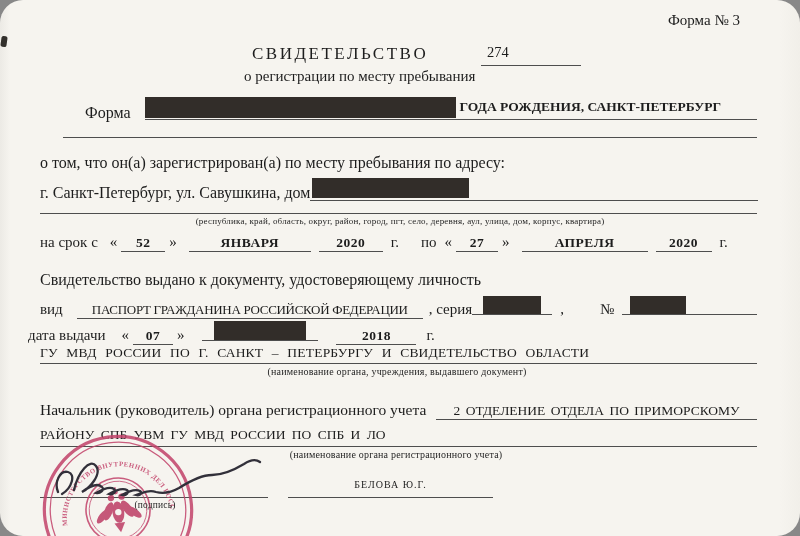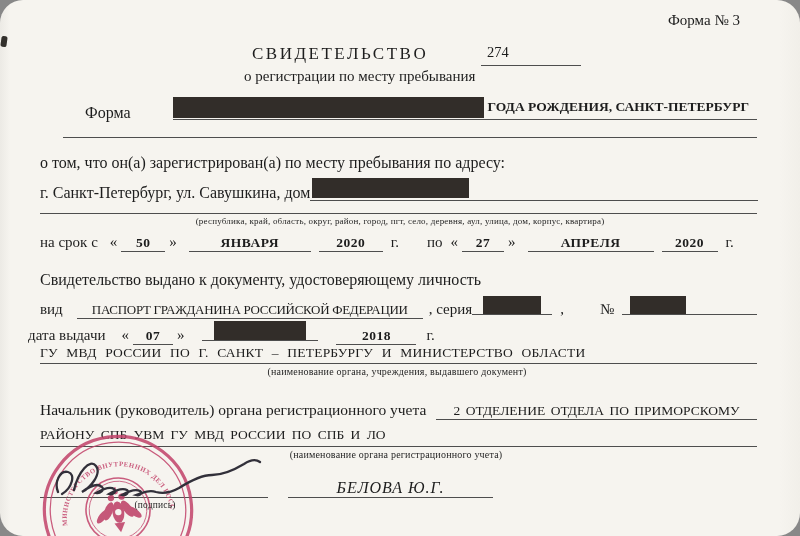--- a/index.html
+++ b/index.html
@@ -33,47 +33,47 @@
   <div class="speck"></div>
 
   <div class="abs fs15" style="left:668px;top:12px;">Форма № 3</div>
 
   <div class="abs" style="left:252px;top:44px;font-size:17px;letter-spacing:2.5px;">СВИДЕТЕЛЬСТВО</div>
   <div class="abs slot" style="left:481px;top:44px;width:94px;height:21px;text-align:left;padding-left:6px;font-size:14.5px;">274</div>
   <div class="abs fs15" style="left:244px;top:68px;">о регистрации по месту пребывания</div>
 
   <div class="row" style="left:85px;top:95px;right:43px;">
     <span class="fs16" style="margin-right:14px;">Форма</span>
-    <span style="flex:1;display:flex;align-items:center;height:24px;border-bottom:1px solid #4e4e4e;margin-left:28px;">
+    <span style="flex:1;display:flex;align-items:center;height:24px;border-bottom:1px solid #4e4e4e;">
       <span class="redact" style="width:311px;height:21px;"></span>
       <span class="b" style="font-size:13.5px;margin-left:4px;">ГОДА РОЖДЕНИЯ, САНКТ-ПЕТЕРБУРГ</span>
     </span>
   </div>
   <div class="hline" style="left:63px;top:137px;width:694px;"></div>
 
   <div class="abs fs16" style="left:40px;top:154px;">о том, что он(а) зарегистрирован(а) по месту пребывания по адресу:</div>
 
   <div class="row" style="left:40px;top:176px;right:42px;">
     <span class="fs16">г. Санкт-Петербург, ул. Савушкина, дом</span>
     <span style="flex:1;display:flex;align-items:center;height:24px;border-bottom:1px solid #4e4e4e;">
       <span class="redact" style="width:157px;height:20px;margin-left:2px;"></span>
     </span>
   </div>
   <div class="hline" style="left:40px;top:213px;width:717px;"></div>
   <div class="cap" style="left:184px;top:216px;width:432px;font-size:9px;">(республика, край, область, округ, район, город, пгт, село, деревня, аул, улица, дом, корпус, квартира)</div>
 
   <div class="row" style="left:40px;top:234px;">
     <span class="fs15" style="margin-right:8px;">на срок с</span>
     <span class="quote">«</span>
-    <span class="slot val" style="width:44px;">50</span>
+    <span class="slot val" style="width:44px;">52</span>
     <span class="quote">»</span>
     <span class="slot val" style="width:122px;margin-left:8px;margin-right:8px;">ЯНВАРЯ</span>
     <span class="slot val" style="width:64px;margin-right:8px;">2020</span>
     <span class="fs15">г.</span>
-    <span class="fs15" style="margin-left:28px;margin-right:4px;">по</span>
+    <span class="fs15" style="margin-left:22px;margin-right:4px;">по</span>
     <span class="quote">«</span>
     <span class="slot val" style="width:42px;">27</span>
     <span class="quote">»</span>
     <span class="slot val" style="width:126px;margin-left:8px;margin-right:8px;">АПРЕЛЯ</span>
     <span class="slot val" style="width:56px;margin-right:8px;">2020</span>
     <span class="fs15">г.</span>
   </div>
 
   <div class="abs fs16" style="left:40px;top:271px;">Свидетельство выдано к документу, удостоверяющему личность</div>
 
@@ -96,21 +96,21 @@
     <span class="quote">«</span>
     <span class="slot val" style="width:40px;">07</span>
     <span class="quote">»</span>
     <span class="boxslot" style="width:116px;justify-content:center;margin-left:14px;">
       <span class="redact" style="width:92px;height:19px;"></span>
     </span>
     <span class="slot val" style="width:80px;margin-left:18px;">2018</span>
     <span class="fs15" style="margin-left:10px;">г.</span>
   </div>
 
-  <div class="abs" style="left:40px;top:345px;font-size:13.5px;word-spacing:5px;letter-spacing:0.2px;">ГУ МВД РОССИИ ПО Г. САНКТ – ПЕТЕРБУРГУ И МИНИСТЕРСТВО ОБЛАСТИ</div>
+  <div class="abs" style="left:40px;top:345px;font-size:13.5px;word-spacing:5px;letter-spacing:0.2px;">ГУ МВД РОССИИ ПО Г. САНКТ – ПЕТЕРБУРГУ И СВИДЕТЕЛЬСТВО ОБЛАСТИ</div>
   <div class="hline" style="left:40px;top:363px;width:717px;"></div>
   <div class="cap" style="left:197px;top:366px;width:400px;font-size:10px;">(наименование органа, учреждения, выдавшего документ)</div>
 
   <div class="row" style="left:40px;top:401px;right:43px;">
     <span class="fs15" style="font-size:15.5px;margin-right:10px;">Начальник (руководитель) органа регистрационного учета</span>
     <span class="slot" style="flex:1;font-size:13.5px;word-spacing:2px;">2 ОТДЕЛЕНИЕ ОТДЕЛА ПО ПРИМОРСКОМУ</span>
   </div>
   <div class="abs" style="left:40px;top:427px;width:717px;font-size:13.5px;word-spacing:3px;height:19px;border-bottom:1px solid #4e4e4e;">РАЙОНУ СПБ УВМ ГУ МВД РОССИИ ПО СПБ И ЛО</div>
   <div class="cap" style="left:196px;top:449px;width:400px;font-size:10px;">(наименование органа регистрационного учета)</div>
 
@@ -157,16 +157,16 @@
                M22 38 C26 20 38 6 44 14 C50 22 38 36 30 40
                C38 34 46 31 50 35 C53 38 48 42 44 41
                C51 37 58 34 62 37 C65 40 61 43 57 42
                C64 38 71 36 75 38 C78 40 74 44 70 43
                C77 39 84 37 88 39 C91 41 88 44 84 43
                C92 40 98 38 104 40
                C112 42 120 40 127 36 C138 29 150 23 160 23 C172 23 182 18 192 12 C198 8 204 7 208 10" stroke="#32303a" stroke-width="2.3" fill="none" stroke-linecap="round"></path>
     </svg>
   </div>
 
-  <div class="abs" style="left:288px;top:479px;width:205px;text-align:center;font-size:16px;letter-spacing:1px;font-style:italic;">БЕЛОВА Ю.Г.</div>
+  <div class="abs" style="left:288px;top:479px;width:205px;text-align:center;font-size:10px;letter-spacing:1px;">БЕЛОВА Ю.Г.</div>
   <div class="hline" style="left:288px;top:497px;width:205px;"></div>
 
 </div>
 
 </body></html>

